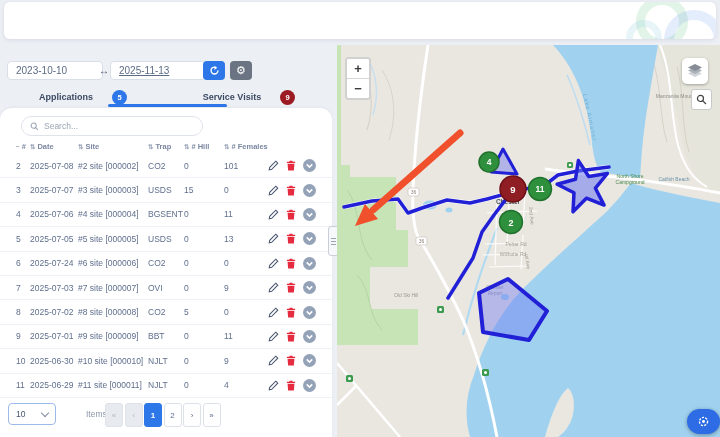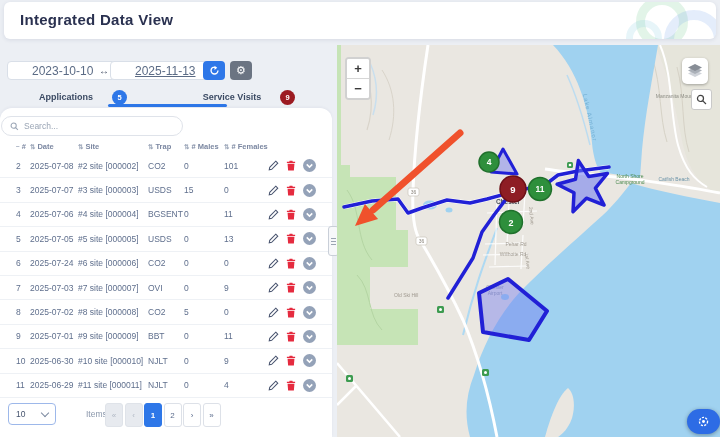--- a/index.html
+++ b/index.html
@@ -6,35 +6,35 @@
   body{width:720px;height:437px;background:#eceff4;font-family:"Liberation Sans",sans-serif;overflow:hidden;position:relative;}
   .abs{position:absolute;}
   
   .topbar{left:4px;top:2px;width:712px;height:37px;background:#fff;border-radius:6px;box-shadow:0 1px 4px rgba(30,40,90,.10);overflow:hidden;}
   .title{left:16px;top:9px;font-size:15px;font-weight:700;color:#2a3150;letter-spacing:.3px;}
   .deco1{right:28px;top:-6px;width:34px;height:34px;border-radius:50%;border:9px solid rgba(125,205,150,.22);}
   .deco2{right:-8px;top:8px;width:40px;height:40px;border-radius:50%;border:10px solid rgba(120,165,235,.20);}
   .deco3{right:54px;top:18px;width:22px;height:22px;border-radius:50%;border:7px solid rgba(120,200,220,.18);}
   
   .flabel{font-size:7.5px;color:#8795a8;margin-top:16px;}
-  .finput{background:#fff;border:1px solid #d9dfe8;border-radius:4px;height:17px;width:86px;font-size:12px;color:#5b6b85;display:flex;align-items:center;padding-left:24px;}
+  .finput{background:#fff;border:1px solid #d9dfe8;border-radius:4px;height:17px;width:86px;font-size:10px;color:#5b6b85;display:flex;align-items:center;padding-left:8px;}
   .swapicon{font-size:10px;color:#434e63;}
   .iconbtn{width:22px;height:19px;border-radius:4px;display:flex;align-items:center;justify-content:center;}
   .refresh{background:#2e77e8;}
   .gear{background:#6b7482;color:#fff;font-size:11px;}
   
   .tabs{left:0;top:86px;width:332px;height:22px;display:flex;}
   .tab{flex:1;display:flex;align-items:center;justify-content:center;gap:19px;font-size:9px;font-weight:700;color:#3b4a63;}
   .tab.active{color:#2e77e8;}
   .badge{width:15px;height:15px;border-radius:50%;color:#fff;font-size:7.5px;font-weight:700;display:flex;align-items:center;justify-content:center;}
   .b-blue{background:#2e77e8;}.b-green{background:#17a34a;}.b-red{background:#9c1b22;}
   .tabline{left:108px;top:104px;width:119px;height:2.5px;background:#2e77e8;border-radius:2px;}
   
   .card{left:0;top:108px;width:332px;height:329px;background:#fff;border-radius:12px 12px 0 0;box-shadow:0 -1px 3px rgba(30,40,90,.05);}
-  .searchbox{left:1px;top:116px;width:172px;height:18px;border:1px solid #dfe3ea;border-radius:10px;background:#fff;display:flex;align-items:center;gap:5px;padding-left:8px;}
+  .searchbox{left:21px;top:116px;width:172px;height:18px;border:1px solid #dfe3ea;border-radius:10px;background:#fff;display:flex;align-items:center;gap:5px;padding-left:8px;}
   .searchbox .ph{font-size:8.5px;color:#9aa5b5;}
   
   .thead{left:0;top:139px;width:332px;height:15px;display:flex;align-items:center;padding-left:16px;box-sizing:border-box;font-size:7.5px;font-weight:700;color:#7b87a1;}
   .tbody{left:0;top:154px;width:332px;}
   .trow{display:flex;align-items:center;height:24.4px;border-bottom:1px solid #eef1f5;padding-left:16px;box-sizing:border-box;font-size:8.5px;color:#5f6f8d;}
   .c{display:inline-block;}
   .cn{width:14px;}.cd{width:48px;}.cs{width:70px;}.ct{width:36px;}.cm{width:40px;}.cf{width:44px;}
   .sorti{font-size:6.5px;color:#9aa5b8;margin-right:2px;}
   .acts{display:flex;align-items:center;gap:7px;margin-left:0px;}
   .acts svg{display:block;cursor:pointer;}
@@ -60,21 +60,20 @@
   .searchbtn{left:354px;top:44px;width:19px;height:19px;border-radius:3px;border:1px solid #c9c9c9;box-shadow:none;}
   .locatebtn{left:350px;top:364px;width:33px;height:25px;border-radius:12.5px;background:#2d6ce5;box-shadow:0 1px 4px rgba(0,0,0,.35);display:flex;align-items:center;justify-content:center;}
 </style>
 </head>
 <body>
 
 <div class="abs topbar">
   <div class="abs deco1"></div>
   <div class="abs deco2"></div>
   <div class="abs deco3"></div>
-  <div class="abs title">Integrated Data View</div>
 </div>
 
 <div class="abs flabel" style="left:12px;top:50px;">Start</div>
 <div class="abs finput" style="left:7px;top:61px;">2023-10-10</div>
 <div class="abs swapicon" style="left:99px;top:65px;">↔</div>
 <div class="abs flabel" style="left:111px;top:50px;">End</div>
 <div class="abs finput" style="left:110px;top:61px;text-decoration:underline;">2025-11-13</div>
 <div class="abs iconbtn refresh" style="left:203px;top:61px;">
   <svg width="11" height="11" viewBox="0 0 16 16">
       <path d="M8 2a6 6 0 1 0 6 6h-2A4 4 0 1 1 8 4V1.2L12 4 8 7.4z" fill="#fff"></path>
@@ -104,21 +103,21 @@
       <path d="M10 10l4 4" stroke="#9aa5b5" stroke-width="1.8"></path>
     </svg>
   <span class="ph">Search...</span>
 </div>
 
 <div class="abs thead">
   <span class="c cn"><span class="sorti">−</span><span>#</span></span>
   <span class="c cd"><span class="sorti">⇅</span><span>Date</span></span>
   <span class="c cs"><span class="sorti">⇅</span><span>Site</span></span>
   <span class="c ct"><span class="sorti">⇅</span><span>Trap</span></span>
-  <span class="c cm"><span class="sorti">⇅</span><span># Males</span></span>
+  <span class="c cm"><span class="sorti">⇅</span><span># Hill</span></span>
   <span class="c cf"><span class="sorti">⇅</span><span># Females</span></span>
 </div>
 
 <div class="abs tbody">
 
   <div class="trow">
     <span class="c cn">2</span>
       <span class="c cd">2025-07-08</span>
       <span class="c cs">#2 site [000002]</span>
       <span class="c ct">CO2</span>

